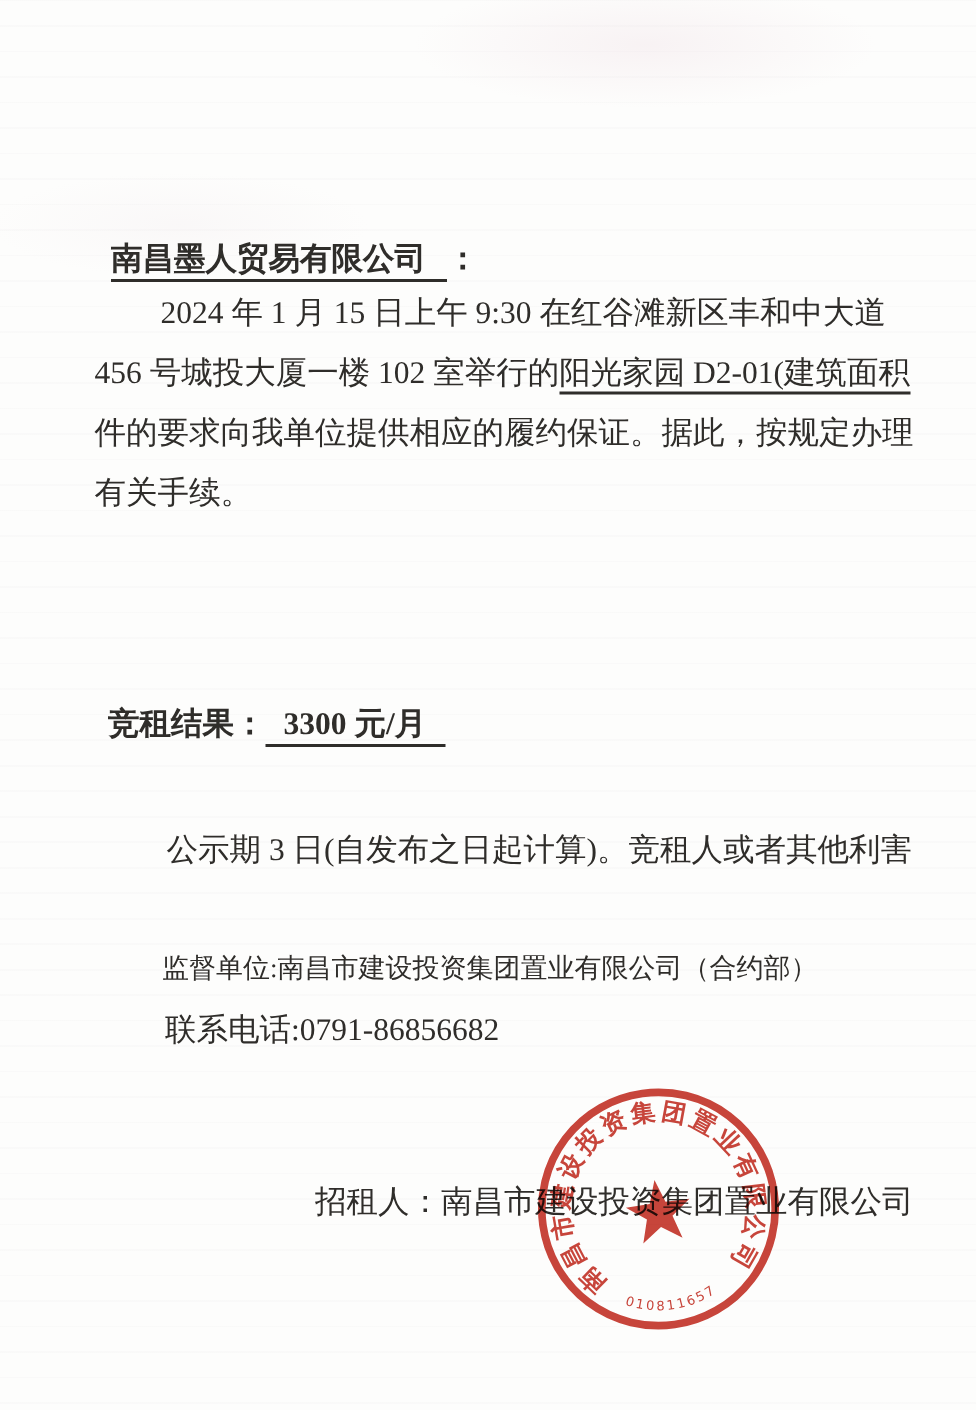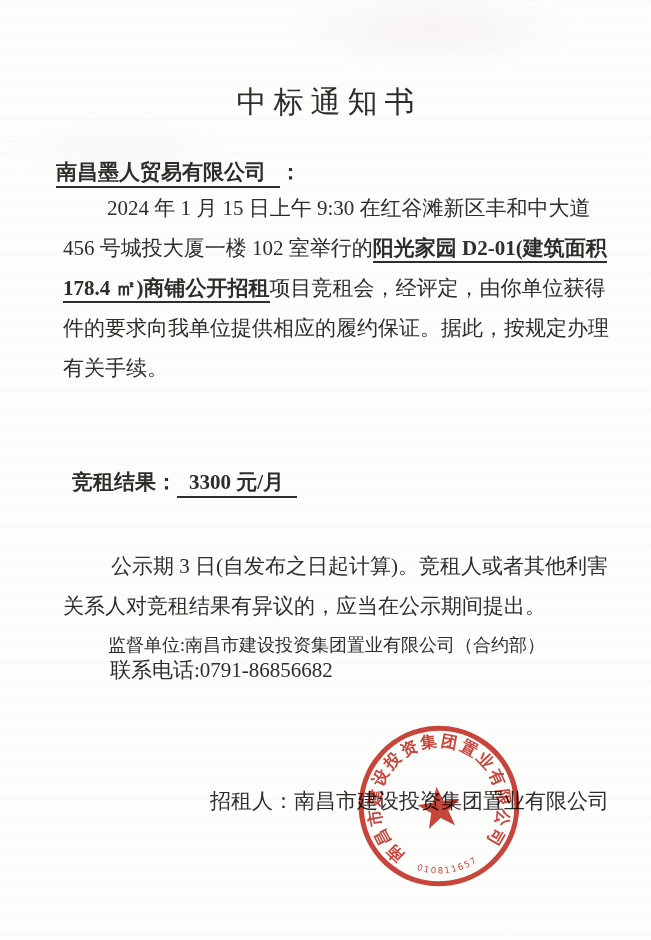--- a/index.html
+++ b/index.html
@@ -18,75 +18,72 @@
       radial-gradient(220px 60px at 430px 30px, rgba(238,222,228,.35), transparent 70%),
       radial-gradient(180px 50px at 120px 150px, rgba(240,232,236,.25), transparent 70%),
       repeating-linear-gradient(180deg, rgba(185,180,188,.05) 0 1px, transparent 1px 17px);
   }
   .title{
     position:absolute; top:62px; left:0; right:0;
     text-align:center; font-size:30px; letter-spacing:7px;
     font-weight:500; text-indent:7px;
   }
   .addressee{
-    position:absolute; top:158px; left:56px;
+    position:absolute; top:158px; left:74px;
     font-size:21px; font-weight:bold; white-space:nowrap;
   }
   .addressee .name{ border-bottom:2px solid #2f2d2a; padding:0 14px 2px 0; }
   .para{ position:absolute; font-size:21px; }
   .line{ line-height:40px; height:40px; white-space:nowrap; }
   .indent{ padding-left:44px; }
-  .em{ font-weight:bold; border-bottom:2px solid currentColor; padding-bottom:1px; }
+  .em{ font-weight:normal; border-bottom:2px solid currentColor; padding-bottom:1px; }
   .p1{ top:188px; left:63px; }
   .p2{ top:546px; left:63px; }
   .p2 .indent{ padding-left:48px; }
   .result{
     position:absolute; top:468px; left:72px;
     font-size:21px; font-weight:bold; white-space:nowrap;
   }
   .result .value{ border-bottom:2px solid currentColor; padding:0 13px 2px 12px; }
   .supervisor{ position:absolute; top:633px; left:108px; font-size:18px; white-space:nowrap; }
-  .phone{ position:absolute; top:656px; left:110px; font-size:21px; white-space:nowrap; }
+  .phone{ position:absolute; top:672px; left:110px; font-size:21px; white-space:nowrap; }
   .lessor{ position:absolute; top:787px; left:210px; font-size:21px; white-space:nowrap; }
   .sigdate{ position:absolute; top:829px; left:362px; font-size:21px; white-space:nowrap; }
   .seal{
     position:absolute; left:352px; top:719px; width:174px; height:174px;
     mix-blend-mode:multiply; opacity:.92;
     transform:rotate(-8deg);
   }
   .seal svg{ width:100%; height:100%; }
   .seal-ring-text{ font-family:"Liberation Serif","DejaVu Serif",serif; font-size:16px; font-weight:bold; letter-spacing:2.5px; }
   .seal-number-text{ font-family:"DejaVu Sans","Liberation Sans",sans-serif; font-size:8.5px; letter-spacing:1.6px; }
 </style>
 </head>
 <body>
 
 <div class="page">
 
-  <h1 class="title">中标通知书</h1>
 
   <div class="addressee">
     <span class="name">南昌墨人贸易有限公司</span><span>：</span>
   </div>
 
   <div class="para p1">
     <div class="line indent">2024 年 1 月 15 日上午 9:30 在红谷滩新区丰和中大道</div>
     <div class="line"><span>456 号城投大厦一楼 102 室举行的</span><span class="em">阳光家园 D2-01(建筑面积</span></div>
-    <div class="line"><span class="em">178.4 ㎡)商铺公开招租</span><span>项目竞租会，经评定，由你单位获得</span></div>
     <div class="line">件的要求向我单位提供相应的履约保证。据此，按规定办理</div>
     <div class="line">有关手续。</div>
   </div>
 
   <div class="result">
     <span>竞租结果：</span><span class="value">3300 元/月</span>
   </div>
 
   <div class="para p2">
     <div class="line indent">公示期 3 日(自发布之日起计算)。竞租人或者其他利害</div>
-    <div class="line">关系人对竞租结果有异议的，应当在公示期间提出。</div>
   </div>
 
   <div class="supervisor">监督单位:南昌市建设投资集团置业有限公司（合约部）</div>
   <div class="phone">联系电话:0791-86856682</div>
 
   <div class="lessor">招租人：南昌市建设投资集团置业有限公司</div>
 
   <div class="seal">
     <svg viewBox="0 0 170 170">
       <defs>

